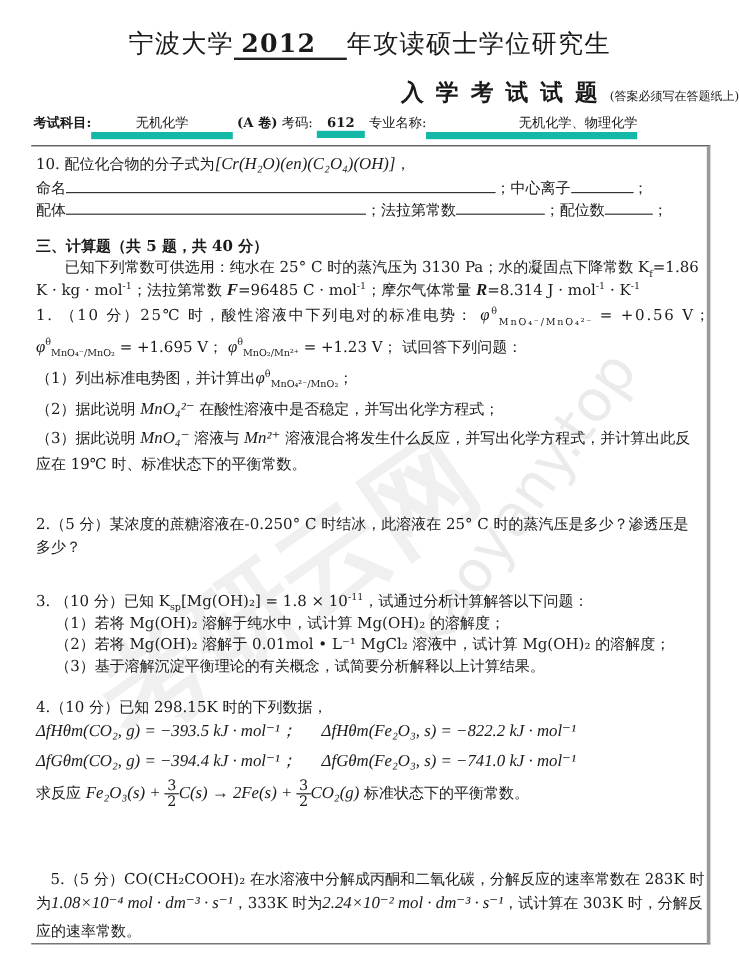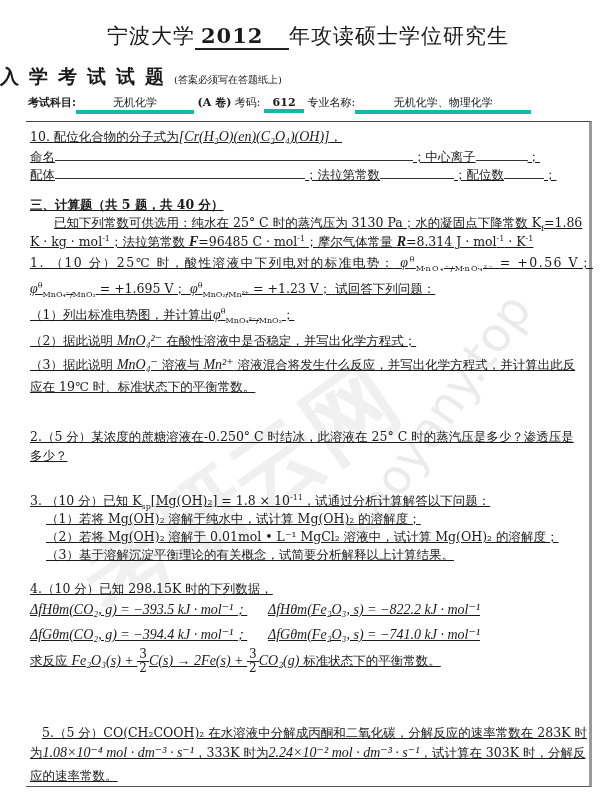--- a/index.html
+++ b/index.html
@@ -4,30 +4,30 @@
 <style>
   html, body { margin: 0; padding: 0; }
   body {
     width: 616px; height: 804px; position: relative; overflow: hidden;
     background: #ffffff; color: #1a1a1a;
     font-family: "DejaVu Serif", "Liberation Serif", serif;
   }
   .abs { position: absolute; white-space: nowrap; }
   .title1 { top: 22px; left: 0; width: 616px; text-align: center; font-size: 21px; letter-spacing: 1px; }
   .title1 .year { display: inline-block; border-bottom: 2px solid #222; font-weight: bold; padding: 0 18px 0 6px; min-width: 70px; text-align: left; }
-  .title2 { top: 64px; left: 0; width: 616px; text-align: left; font-size: 19px; font-weight: bold; letter-spacing: 10px; }
+  .title2 { top: 64px; left: 0; width: 616px; text-align: right; font-size: 19px; font-weight: bold; letter-spacing: 10px; }
   .title2 .note { font-size: 10px; font-weight: normal; letter-spacing: 0; }
   .meta { top: 95px; left: 28px; font-size: 11px; }
-  .meta .u { display: inline-block; border-bottom: 4px solid #14b8a6; text-align: center; }
+  .meta .u { display: inline-block; border-bottom: 6px solid #14b8a6; text-align: center; }
   .meta b { font-weight: bold; }
   .box {
     position: absolute; left: 26px; top: 121px; width: 563px; height: 664px;
     border-top: 1px solid #444; border-right: 3px solid #9a9a9a; border-bottom: 1px solid #555;
   }
-  .t { font-size: 12.5px; line-height: 18px; text-decoration: underline; }
+  .t { font-size: 12.5px; line-height: 18px; }
   .m { font-style: italic; font-family: "Liberation Serif", "DejaVu Serif", serif; font-size: 14px; }
   .blank { display: inline-block; border-bottom: 1px solid #333; height: 13px; vertical-align: baseline; }
   sub, sup { font-size: 8px; line-height: 0; }
   .bold { font-weight: bold; }
   .wm { position: absolute; color: rgba(0,0,0,0.07); font-weight: bold; pointer-events: none; }
   .wm-url { left: 330px; top: 520px; font-size: 48px; transform: rotate(-55deg); transform-origin: left top; color: rgba(0,0,0,0.08); font-family: "DejaVu Sans", sans-serif; font-weight: normal; }
   .wm-cal { left: 60px; top: 430px; font-size: 90px; transform: rotate(-35deg); color: rgba(0,0,0,0.06); }
   .frac { display: inline-block; vertical-align: middle; text-align: center; font-size: 12px; line-height: 13px; font-style: normal; }
   .frac span { display: block; }
   .frac .n { border-bottom: 1px solid #222; padding: 0 2px; }
@@ -39,21 +39,21 @@
   <span>宁波大学</span><span class="year">2012</span><span>年攻读硕士学位研究生</span>
 </div>
 <div class="abs title2">
   <span>入学考试试题</span><span class="note">(答案必须写在答题纸上)</span>
 </div>
 <div class="abs meta">
   <b>考试科目:</b><span class="u" style="width:118px">无机化学</span>
   <b>(A 卷)</b>
   <span>考码:</span>
   <span class="u bold" style="width:40px">612</span>
-  <span>专业名称:</span><span class="u" style="width:176px;text-align:center">无机化学、物理化学</span>
+  <span>专业名称:</span><span class="u" style="width:176px;text-align:right">无机化学、物理化学</span>
 </div>
 
 <div class="box"></div>
 
 <div class="wm wm-cal">考研云网</div>
 <div class="wm wm-url">kaoyany.top</div>
 
 <div class="abs t" style="left:30px;top:128px">
   <span>10. 配位化合物的分子式为</span><span class="m">[Cr(H₂O)(en)(C₂O₄)(OH)]</span><span>，</span>
 </div>

